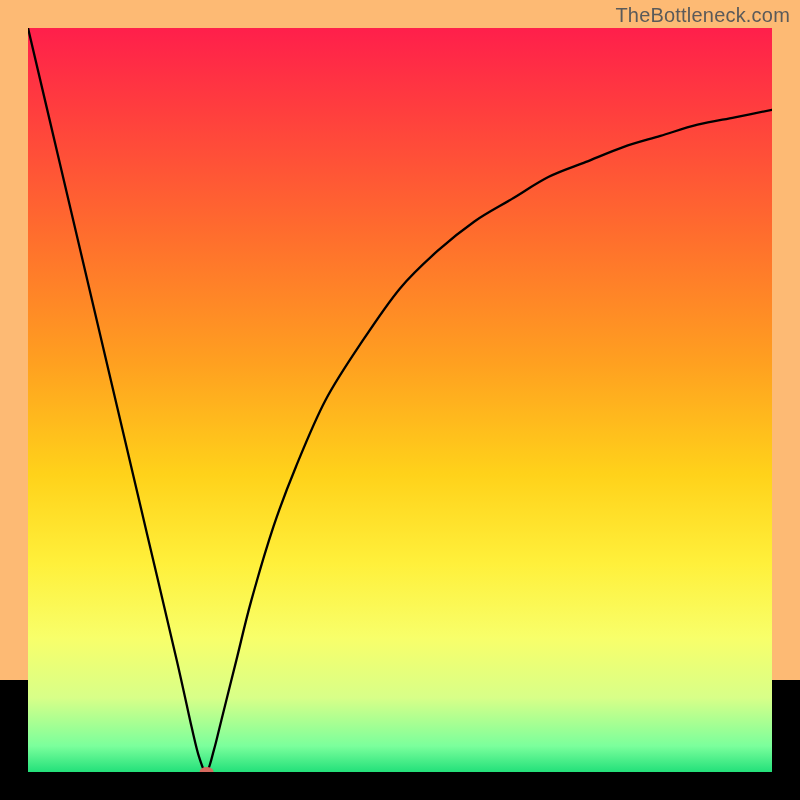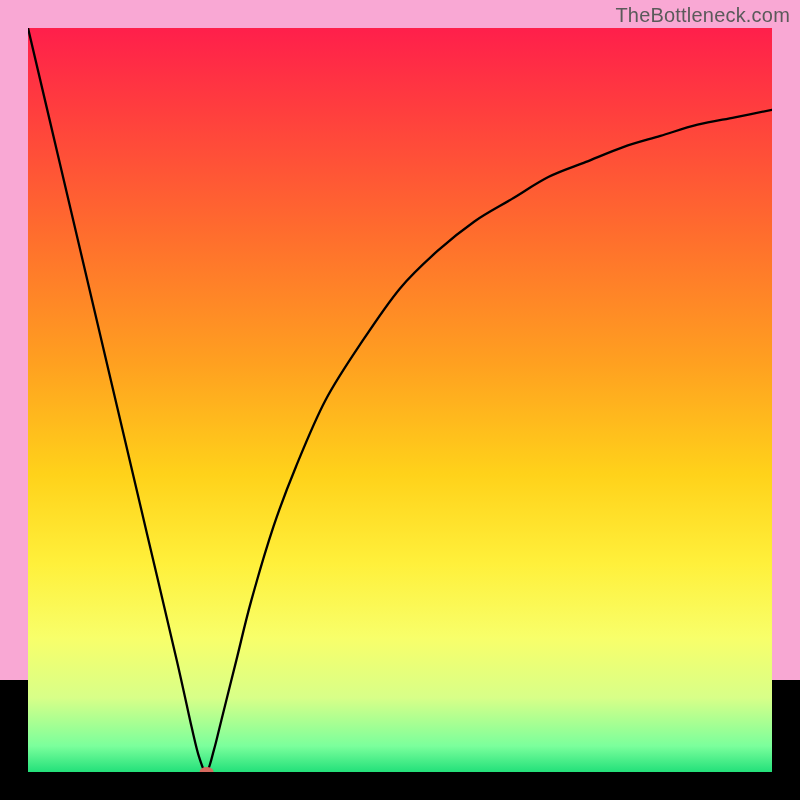--- a/index.html
+++ b/index.html
@@ -8,21 +8,21 @@
     width: 800px;
     height: 800px;
     overflow: hidden;
     background: #000;
     font-family: Arial, Helvetica, sans-serif;
   }
   .frame {
     position: relative;
     width: 800px;
     height: 680px;
-    background: #f9a8d4;
+    background: #fdba74;
   }
   .plot-area {
     position: absolute;
     left: 28px;
     top: 28px;
     width: 744px;
     height: 744px;
   }
   .watermark {
     position: absolute;

